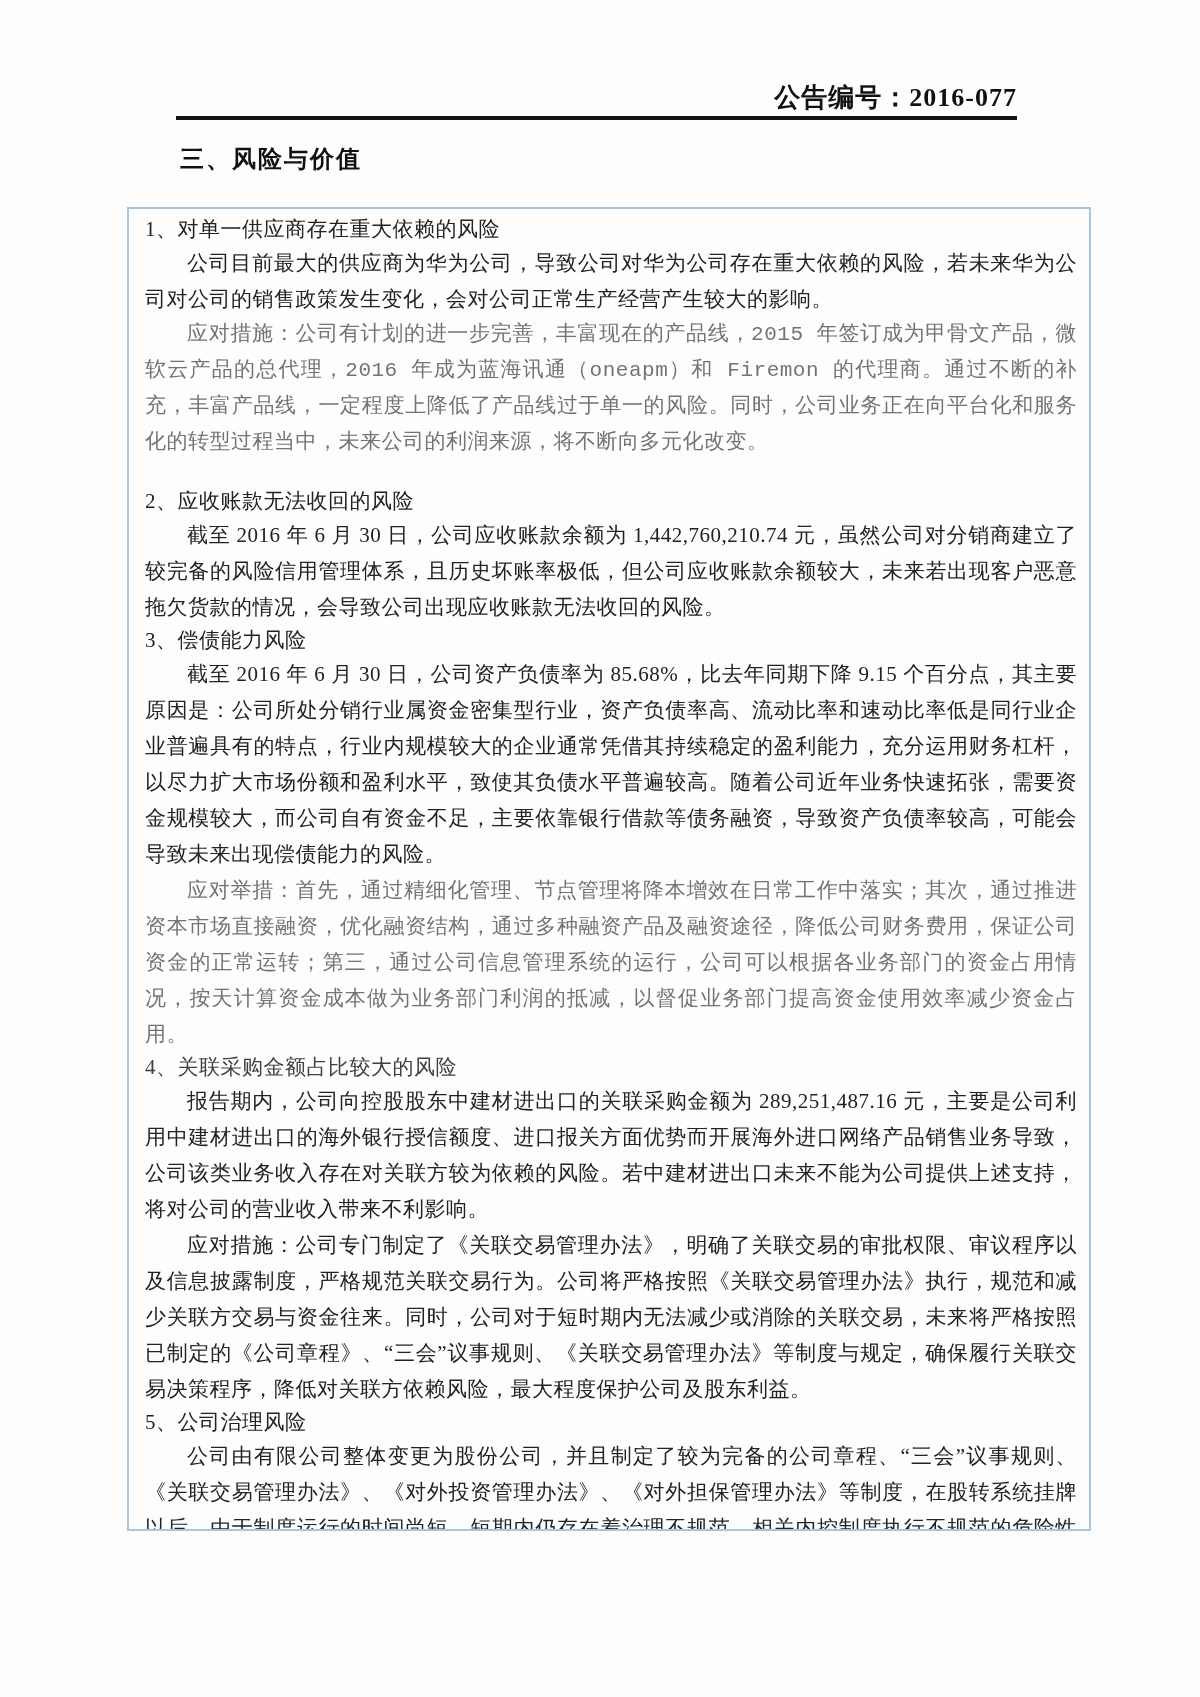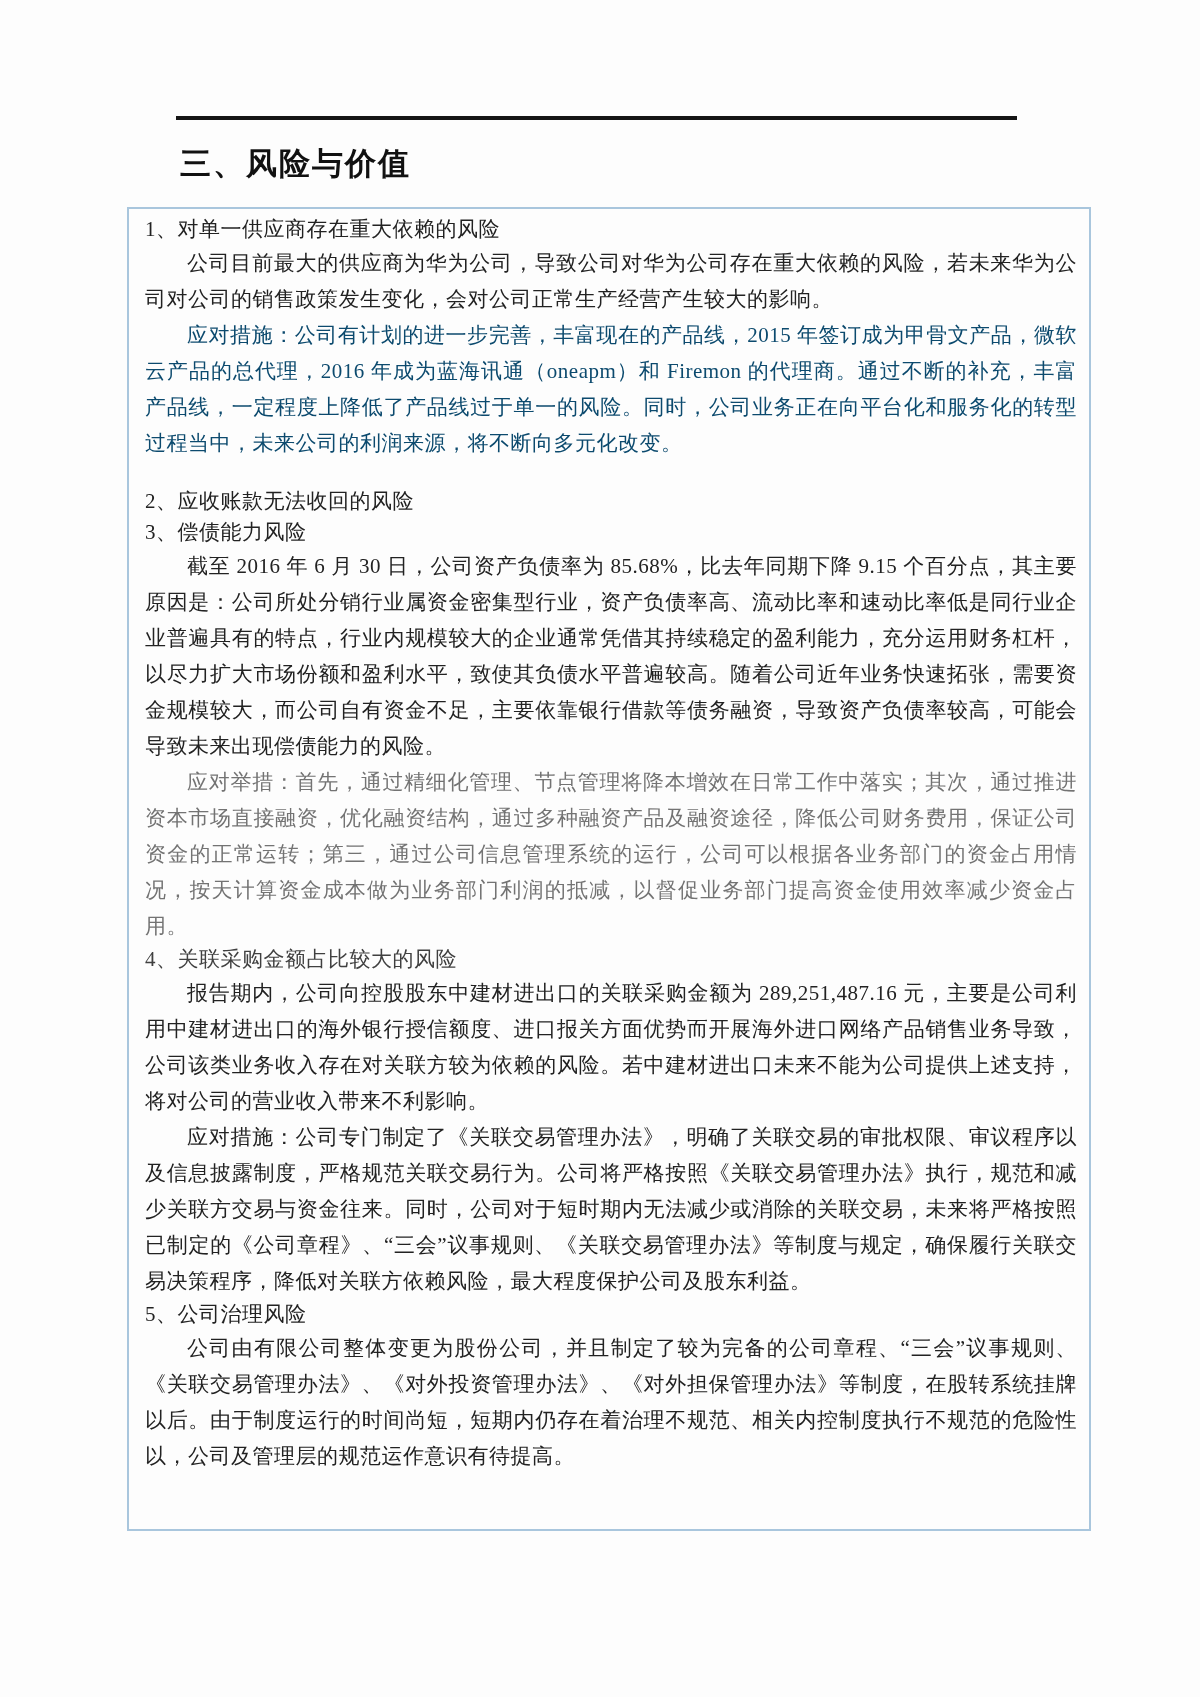--- a/index.html
+++ b/index.html
@@ -37,21 +37,21 @@
     left: 176px;
     width: 841px;
     height: 4px;
     background: #151515;
   }
   .section-title {
     position: absolute;
     top: 143px;
     left: 180px;
     margin: 0;
-    font-size: 31px;
+    font-size: 24px;
     font-weight: bold;
     color: #111111;
     letter-spacing: 2px;
   }
   .risk-box {
     position: absolute;
     top: 207px;
     left: 127px;
     width: 964px;
     height: 1324px;
@@ -75,31 +75,33 @@
     letter-spacing: 0.5px;
     text-indent: 2em;
     text-align: justify;
   }
 </style>
 </head>
 <body>
 
 <div class="page">
 
+  <div class="doc-header">公告编号：2016-077</div>
 
   <div class="header-rule" style="background: rgb(21, 21, 21);"></div>
 
   <h2 class="section-title">三、风险与价值</h2>
 
   <div class="risk-box" style="border-color: rgb(169, 198, 221); padding-left: 16px;">
     <div>
         <div class="risk-heading" style="color: rgb(34, 34, 34);">1、对单一供应商存在重大依赖的风险</div>
         <p class="risk-paragraph" style="color: rgb(34, 34, 34);">公司目前最大的供应商为华为公司，导致公司对华为公司存在重大依赖的风险，若未来华为公司对公司的销售政策发生变化，会对公司正常生产经营产生较大的影响。</p>
-        <p class="risk-paragraph" style="color: #0c4a6e;">应对措施：公司有计划的进一步完善，丰富现在的产品线，2015 年签订成为甲骨文产品，微软云产品的总代理，2016 年成为蓝海讯通（oneapm）和 Firemon 的代理商。通过不断的补充，丰富产品线，一定程度上降低了产品线过于单一的风险。同时，公司业务正在向平台化和服务化的转型过程当中，未来公司的利润来源，将不断向多元化改变。</p>
+        <p class="risk-paragraph" style="color: #737373; font-family: Liberation Mono, monospace;">应对措施：公司有计划的进一步完善，丰富现在的产品线，2015 年签订成为甲骨文产品，微软云产品的总代理，2016 年成为蓝海讯通（oneapm）和 Firemon 的代理商。通过不断的补充，丰富产品线，一定程度上降低了产品线过于单一的风险。同时，公司业务正在向平台化和服务化的转型过程当中，未来公司的利润来源，将不断向多元化改变。</p>
         <div class="risk-heading" style="color: rgb(34, 34, 34); margin-top: 25px;">2、应收账款无法收回的风险</div>
+        <p class="risk-paragraph" style="color: rgb(34, 34, 34);">截至 2016 年 6 月 30 日，公司应收账款余额为 1,442,760,210.74 元，虽然公司对分销商建立了较完备的风险信用管理体系，且历史坏账率极低，但公司应收账款余额较大，未来若出现客户恶意拖欠货款的情况，会导致公司出现应收账款无法收回的风险。</p>
         <div class="risk-heading" style="color: rgb(34, 34, 34);">3、偿债能力风险</div>
         <p class="risk-paragraph" style="color: rgb(34, 34, 34);">截至 2016 年 6 月 30 日，公司资产负债率为 85.68%，比去年同期下降 9.15 个百分点，其主要原因是：公司所处分销行业属资金密集型行业，资产负债率高、流动比率和速动比率低是同行业企业普遍具有的特点，行业内规模较大的企业通常凭借其持续稳定的盈利能力，充分运用财务杠杆，以尽力扩大市场份额和盈利水平，致使其负债水平普遍较高。随着公司近年业务快速拓张，需要资金规模较大，而公司自有资金不足，主要依靠银行借款等债务融资，导致资产负债率较高，可能会导致未来出现偿债能力的风险。</p>
         <p class="risk-paragraph" style="color: #737373;">应对举措：首先，通过精细化管理、节点管理将降本增效在日常工作中落实；其次，通过推进资本市场直接融资，优化融资结构，通过多种融资产品及融资途径，降低公司财务费用，保证公司资金的正常运转；第三，通过公司信息管理系统的运行，公司可以根据各业务部门的资金占用情况，按天计算资金成本做为业务部门利润的抵减，以督促业务部门提高资金使用效率减少资金占用。</p>
         <div class="risk-heading" style="color: #404040;">4、关联采购金额占比较大的风险</div>
         <p class="risk-paragraph" style="color: rgb(34, 34, 34);">报告期内，公司向控股股东中建材进出口的关联采购金额为 289,251,487.16 元，主要是公司利用中建材进出口的海外银行授信额度、进口报关方面优势而开展海外进口网络产品销售业务导致，公司该类业务收入存在对关联方较为依赖的风险。若中建材进出口未来不能为公司提供上述支持，将对公司的营业收入带来不利影响。</p>
         <p class="risk-paragraph" style="color: rgb(34, 34, 34);">应对措施：公司专门制定了《关联交易管理办法》，明确了关联交易的审批权限、审议程序以及信息披露制度，严格规范关联交易行为。公司将严格按照《关联交易管理办法》执行，规范和减少关联方交易与资金往来。同时，公司对于短时期内无法减少或消除的关联交易，未来将严格按照已制定的《公司章程》、“三会”议事规则、《关联交易管理办法》等制度与规定，确保履行关联交易决策程序，降低对关联方依赖风险，最大程度保护公司及股东利益。</p>
         <div class="risk-heading" style="color: rgb(34, 34, 34);">5、公司治理风险</div>
         <p class="risk-paragraph" style="color: rgb(34, 34, 34);">公司由有限公司整体变更为股份公司，并且制定了较为完备的公司章程、“三会”议事规则、《关联交易管理办法》、《对外投资管理办法》、《对外担保管理办法》等制度，在股转系统挂牌以后。由于制度运行的时间尚短，短期内仍存在着治理不规范、相关内控制度执行不规范的危险性以，公司及管理层的规范运作意识有待提高。</p>
       </div>
   </div>

